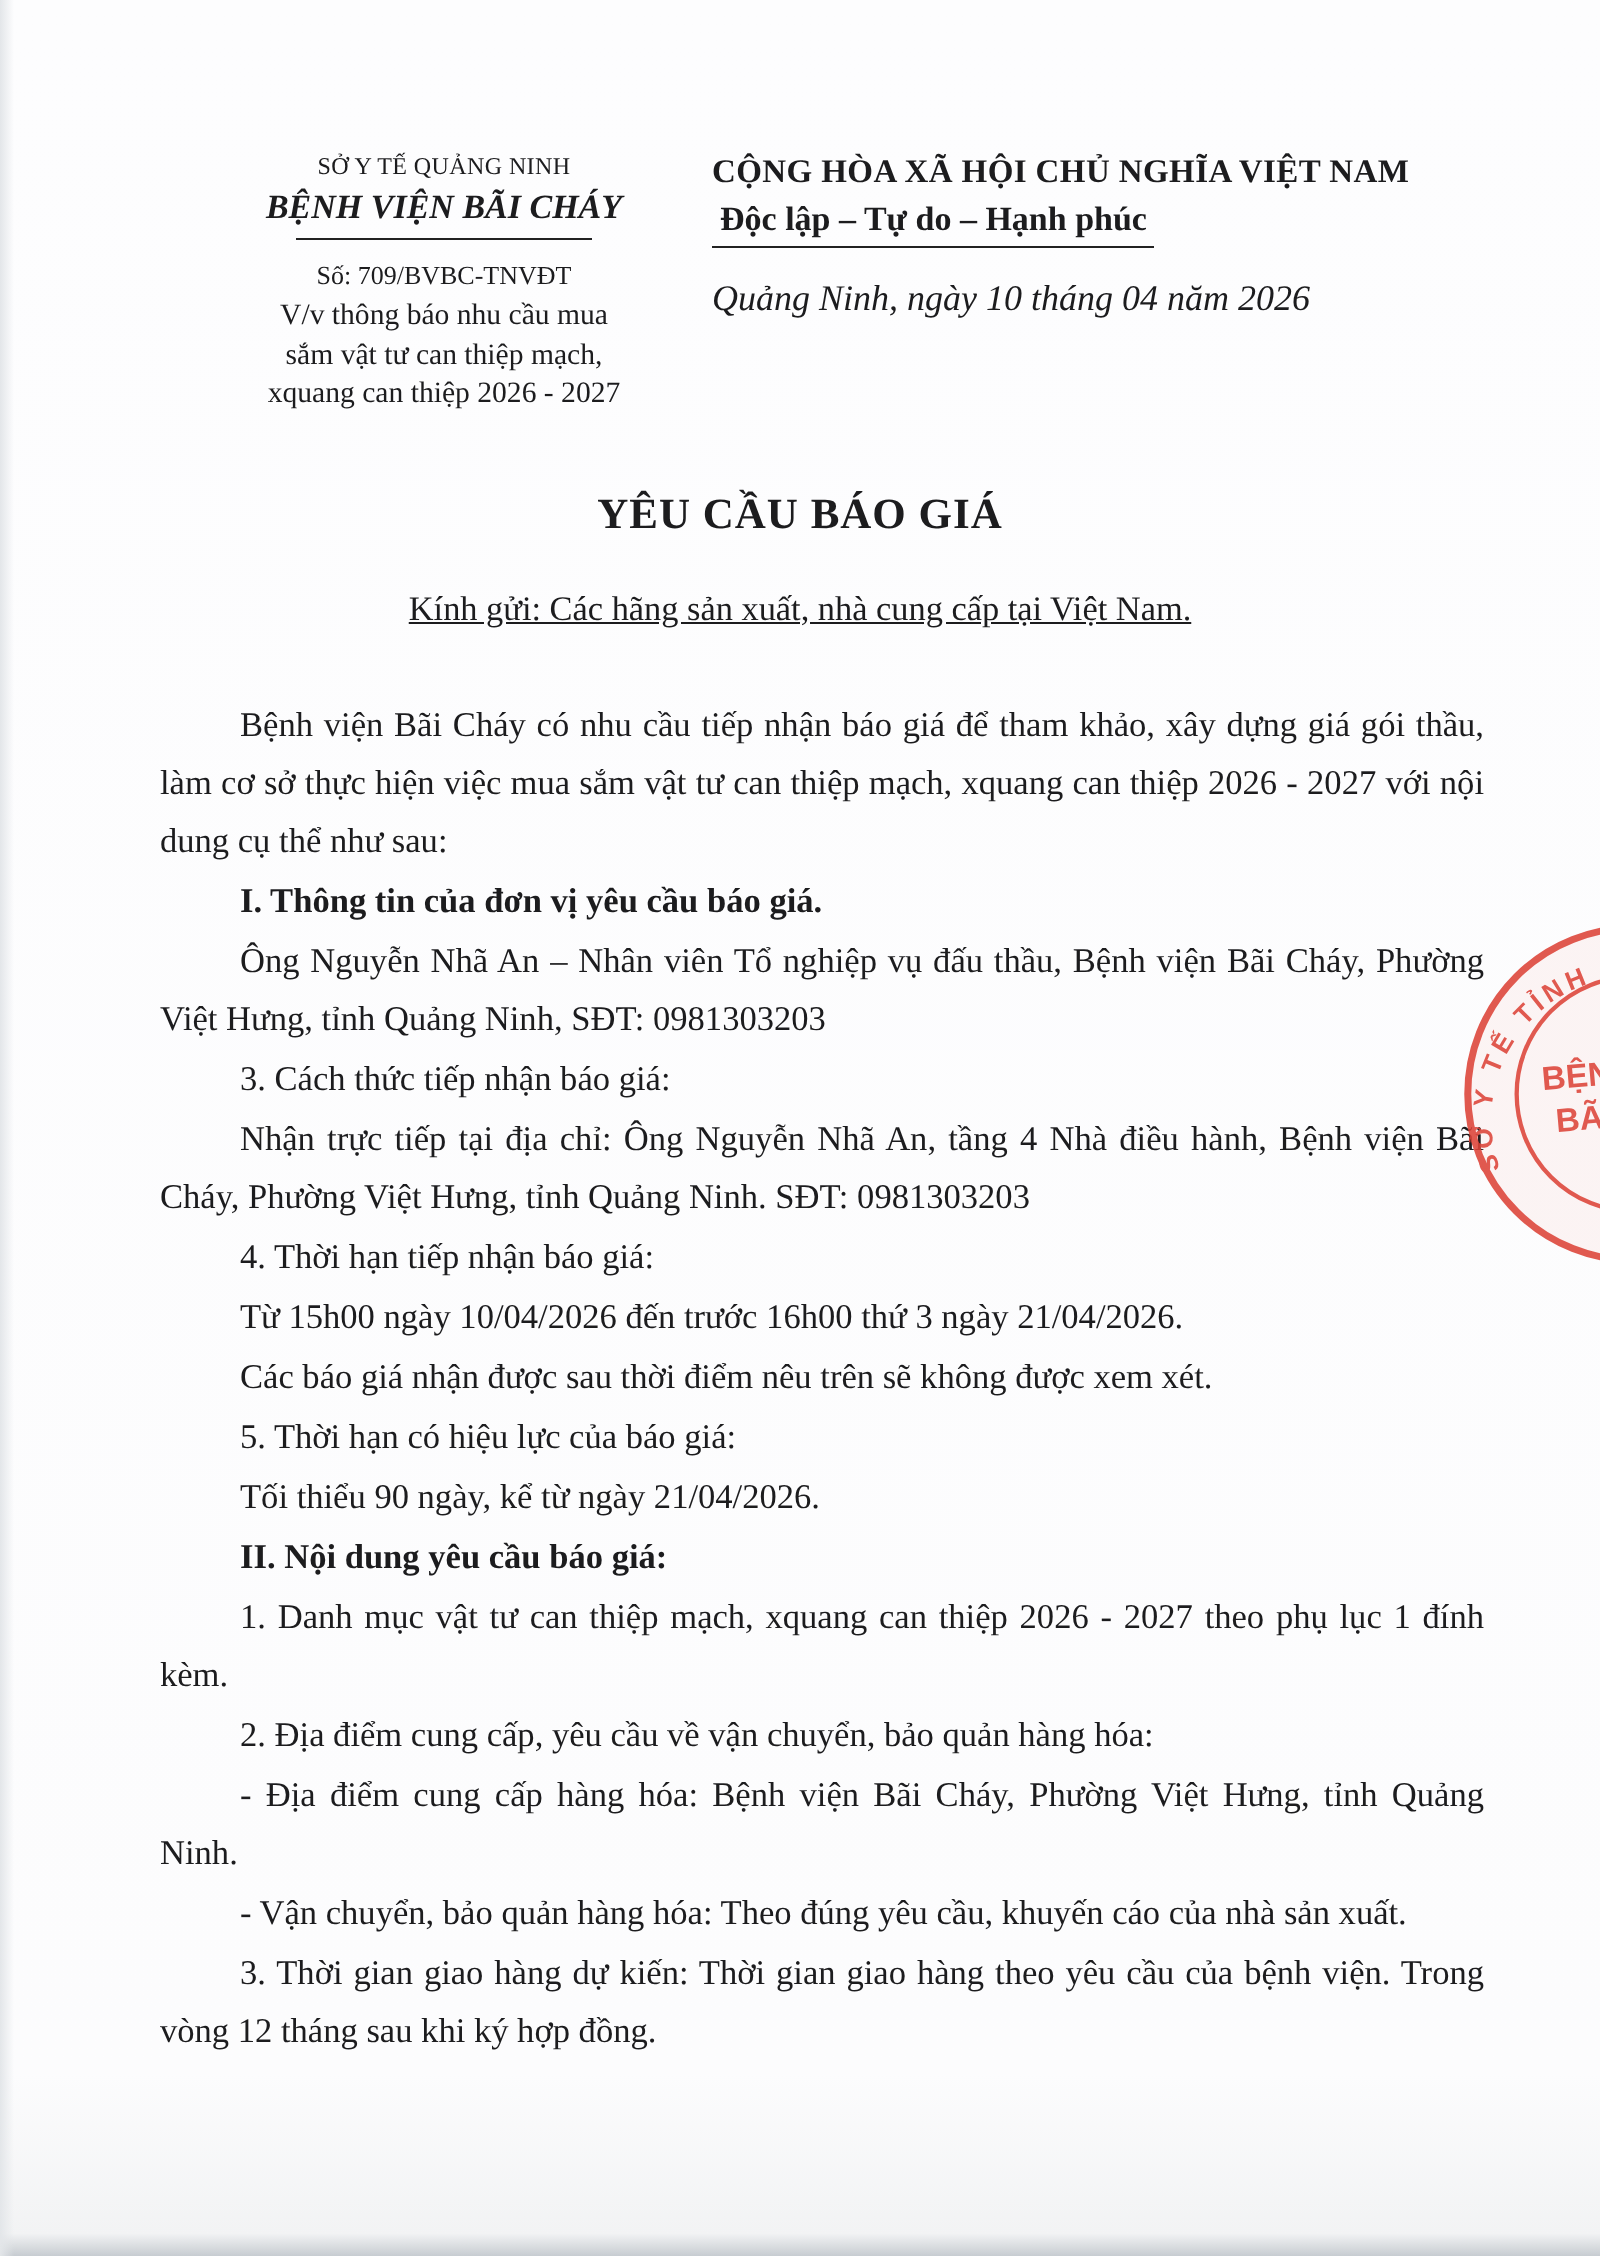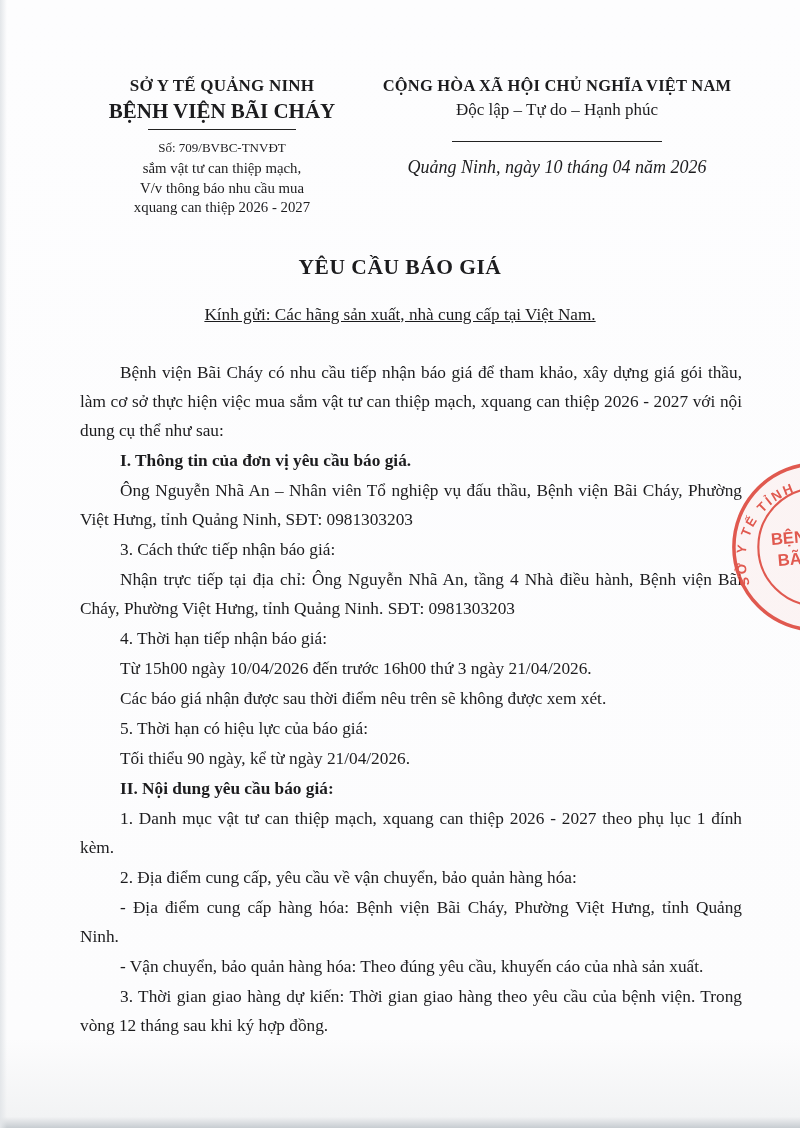--- a/index.html
+++ b/index.html
@@ -18,34 +18,34 @@
     color: #1c1c1e;
   }
   .left-edge {
     position: absolute; left: 0; top: 0; width: 7px; height: 100%;
     background: linear-gradient(90deg, #e3e6e9, rgba(255,255,255,0));
   }
 
   
   .header { display: flex; padding: 76px 42px 0 60px; }
   .h-left { width: 268px; margin-left: 28px; text-align: center; flex: none; }
-  .h-left .org-parent { font-size: 17px; letter-spacing: .2px; font-weight: bold; }
-  .h-left .org-name { font-size: 21px; font-weight: bold; margin-top: 3px; }
+  .h-left .org-parent { font-size: 12px; letter-spacing: .2px; }
+  .h-left .org-name { font-size: 17px; font-weight: bold; margin-top: 3px; font-style: italic; }
   .h-left .rule {
     width: 148px; height: 0; border: 0; border-top: 1.6px solid #222;
     margin: 5px auto 10px auto;
   }
   .h-left .doc-number { font-size: 13px; margin-top: 4px; }
   .h-left .subject { font-size: 14.8px; line-height: 19.5px; margin-top: 3px; }
 
-  .h-right { flex: 1; text-align: center; }
+  .h-right { flex: 1; text-align: left; }
   .h-right .motto1 { font-size: 16.5px; font-weight: bold; letter-spacing: .2px; }
   .h-right .motto2 {
-    display: inline-block; font-size: 17px; font-weight: normal;
-    border-bottom: 1.7px solid #222; padding: 2px 4px 21px 4px; margin-top: 2px;
+    display: inline-block; font-size: 17px; font-weight: bold;
+    border-bottom: 1.7px solid #222; padding: 2px 4px 3px 4px; margin-top: 2px;
   }
   .h-right .place-date { font-style: italic; font-size: 18px; margin-top: 15px; }
 
   
   .doc-title {
     text-align: center; font-size: 21.5px; font-weight: bold;
     letter-spacing: .5px; margin-top: 37px;
   }
   .salutation { text-align: center; font-size: 17.2px; margin-top: 25px; text-decoration: underline; }
 
@@ -75,22 +75,22 @@
 <div class="sheet">
   <div class="left-edge"></div>
 
   <div class="header">
     <div class="h-left">
       <div class="org-parent">SỞ Y TẾ QUẢNG NINH</div>
       <div class="org-name">BỆNH VIỆN BÃI CHÁY</div>
       <hr class="rule">
       <div class="doc-number">Số: 709/BVBC-TNVĐT</div>
       <div class="subject">
+        <div>V/v thông báo nhu cầu mua</div>
         <div>sắm vật tư can thiệp mạch,</div>
-        <div>V/v thông báo nhu cầu mua</div>
         <div>xquang can thiệp 2026 - 2027</div>
       </div>
     </div>
     <div class="h-right">
       <div class="motto1">CỘNG HÒA XÃ HỘI CHỦ NGHĨA VIỆT NAM</div>
       <div><span class="motto2">Độc lập – Tự do – Hạnh phúc</span></div>
       <div class="place-date">Quảng Ninh, ngày 10 tháng 04 năm 2026</div>
     </div>
   </div>
 

